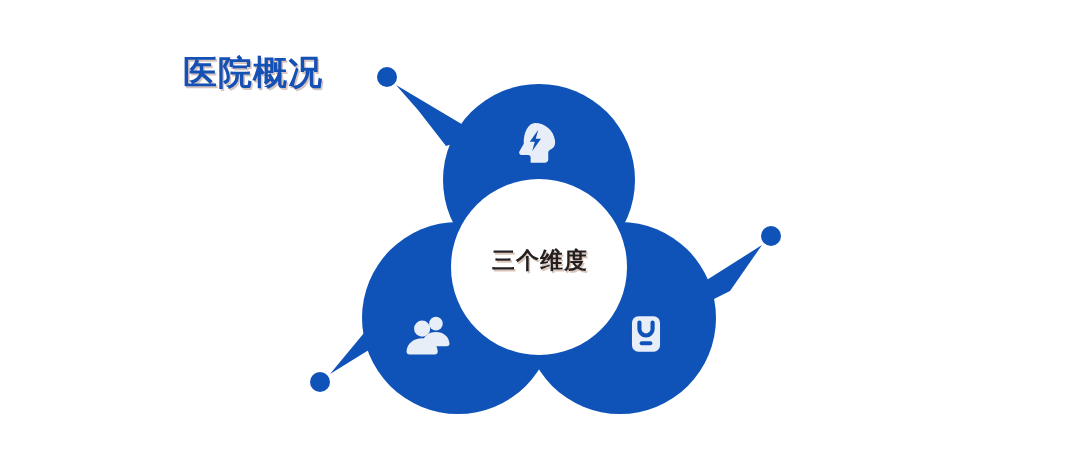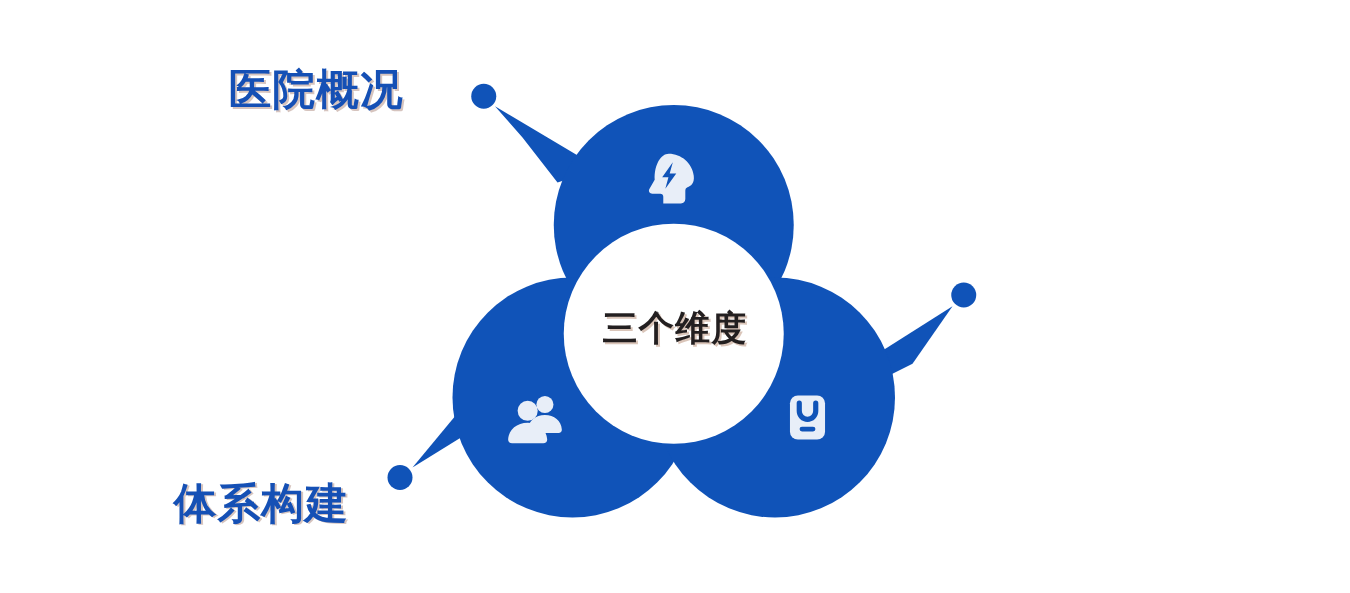--- a/index.html
+++ b/index.html
@@ -42,21 +42,21 @@
   #label-practice-results  { left: 822px; top: 190px; }
   #label-system-building   { left: 139px; top: 386px; }
 
   .center-label {
     position: absolute;
     left: 470px;
     top: 249px;
     width: 140px;
     text-align: center;
     font-weight: bold;
-    font-size: 28px;
+    font-size: 23px;
     line-height: 1;
     letter-spacing: 1px;
     color: #231f20;
     text-shadow: 1.5px 1.5px 0 rgba(150,90,55,0.35);
     white-space: nowrap;
     user-select: none;
   }
 </style>
 </head>
 <body>
@@ -115,17 +115,16 @@
     <g>
       <circle cx="387" cy="77" r="10" fill="#1053B8"></circle>
       <circle cx="771" cy="236" r="10" fill="#1053B8"></circle>
       <circle cx="320" cy="382" r="10" fill="#1053B8"></circle>
     </g>
   </svg>
 
   <div class="callout-label" id="label-hospital-overview">医院概况</div>
 
 
-  <div class="callout-label" id="label-system-building">体系构建</div>
 
   <div class="center-label">三个维度</div>
 
 </div>
 
 </body></html>

